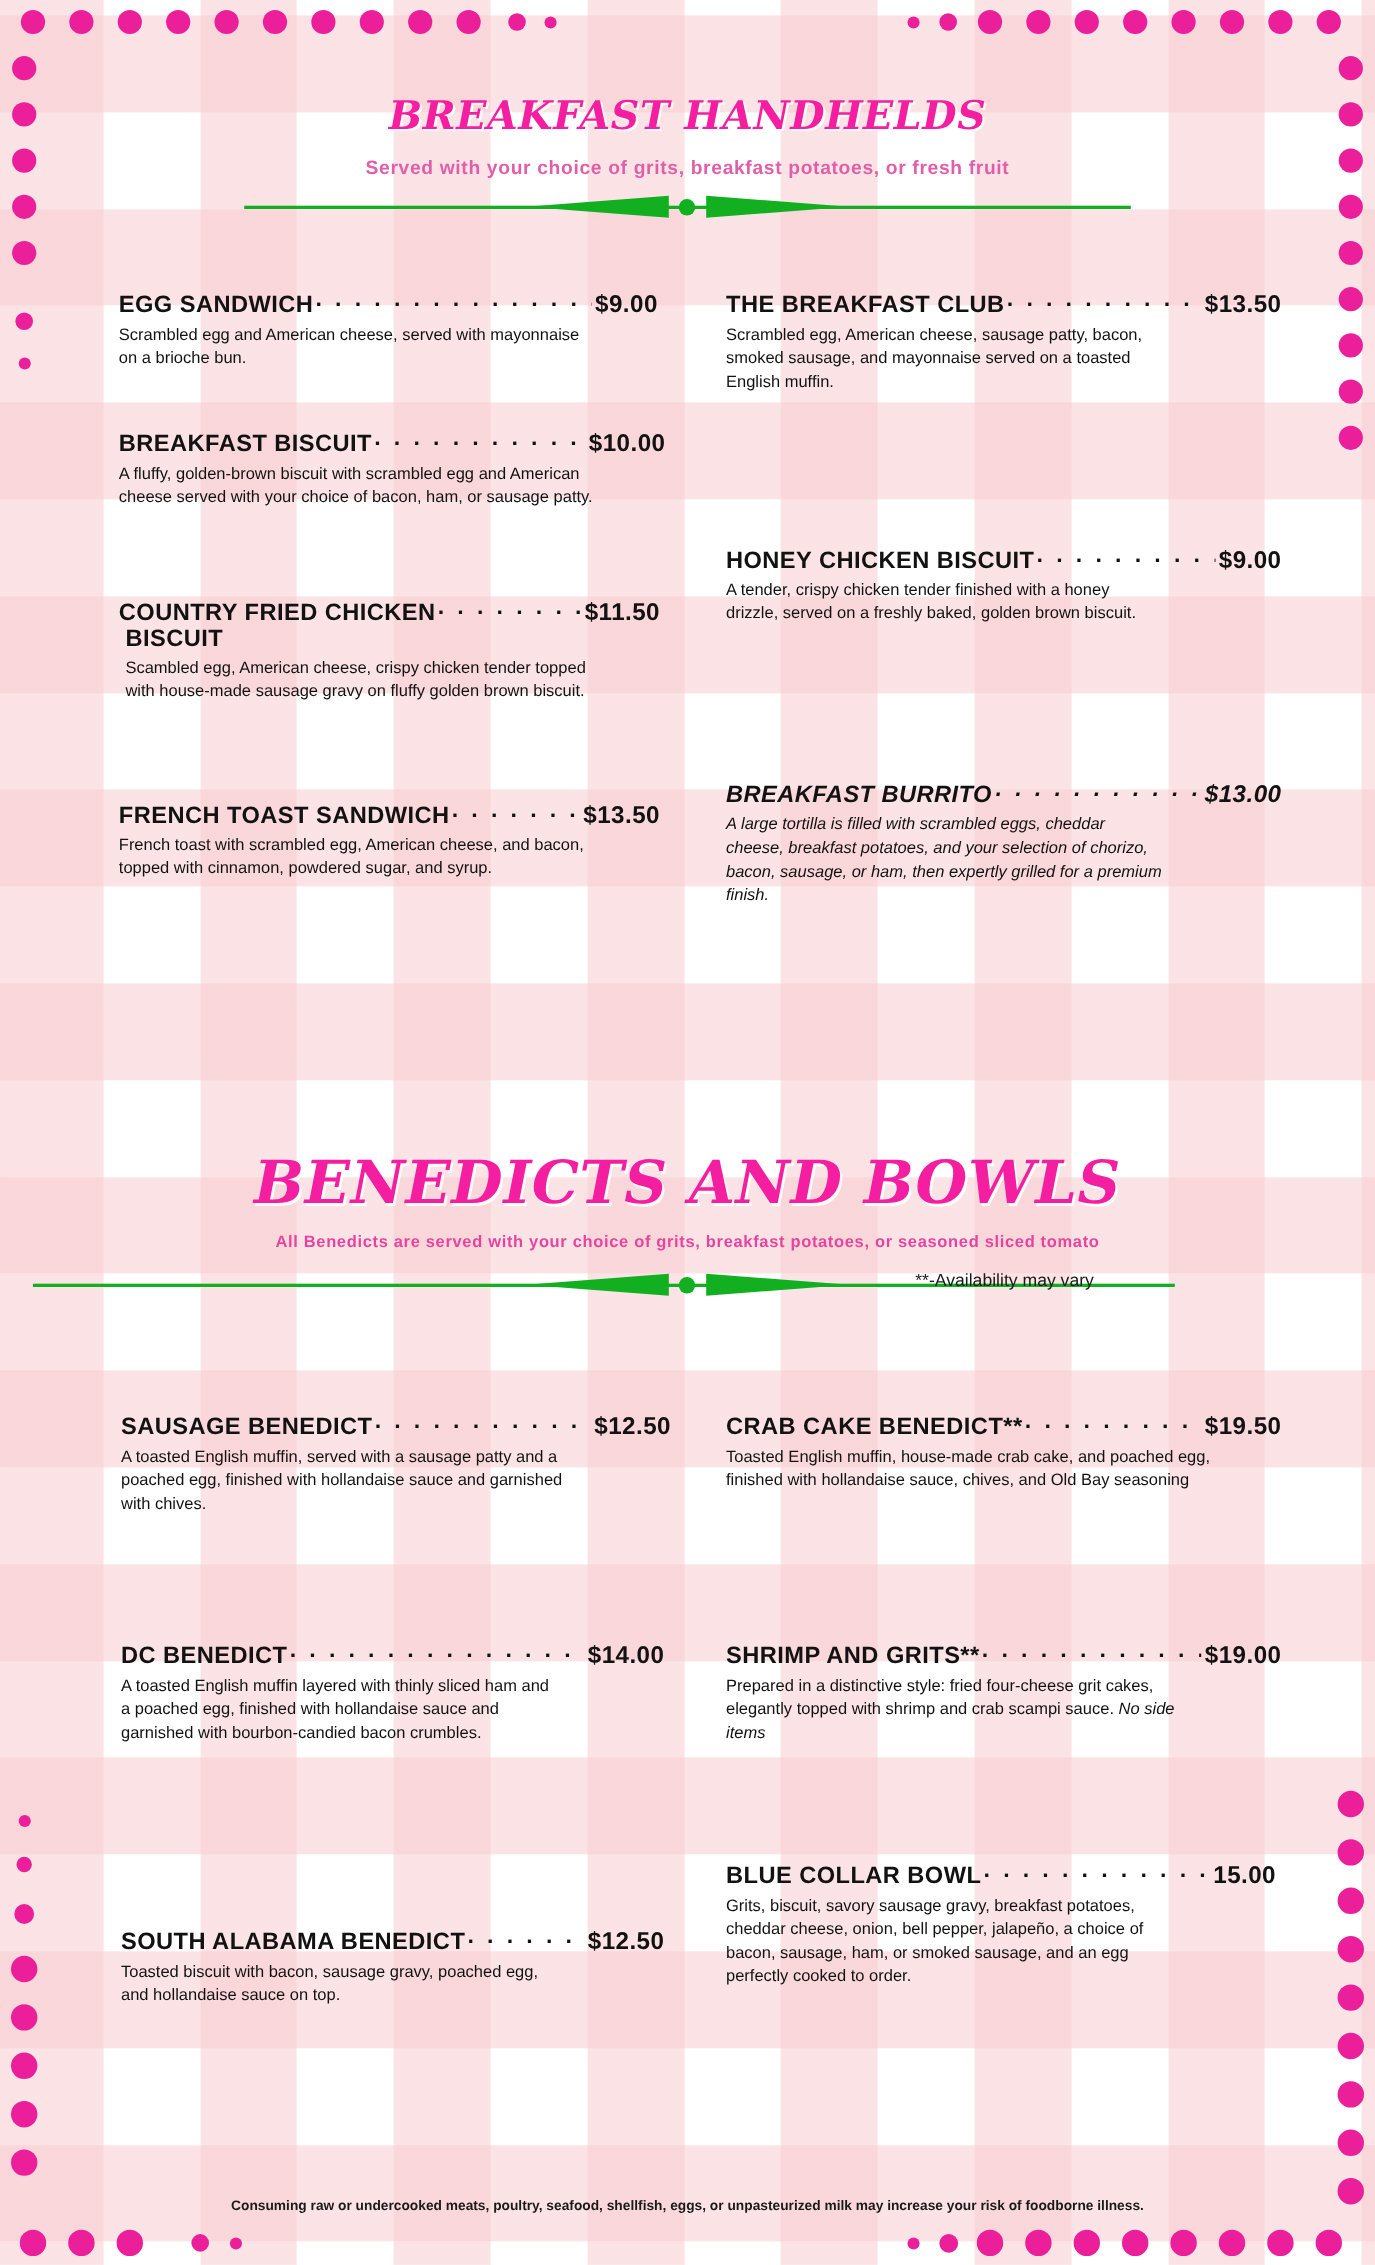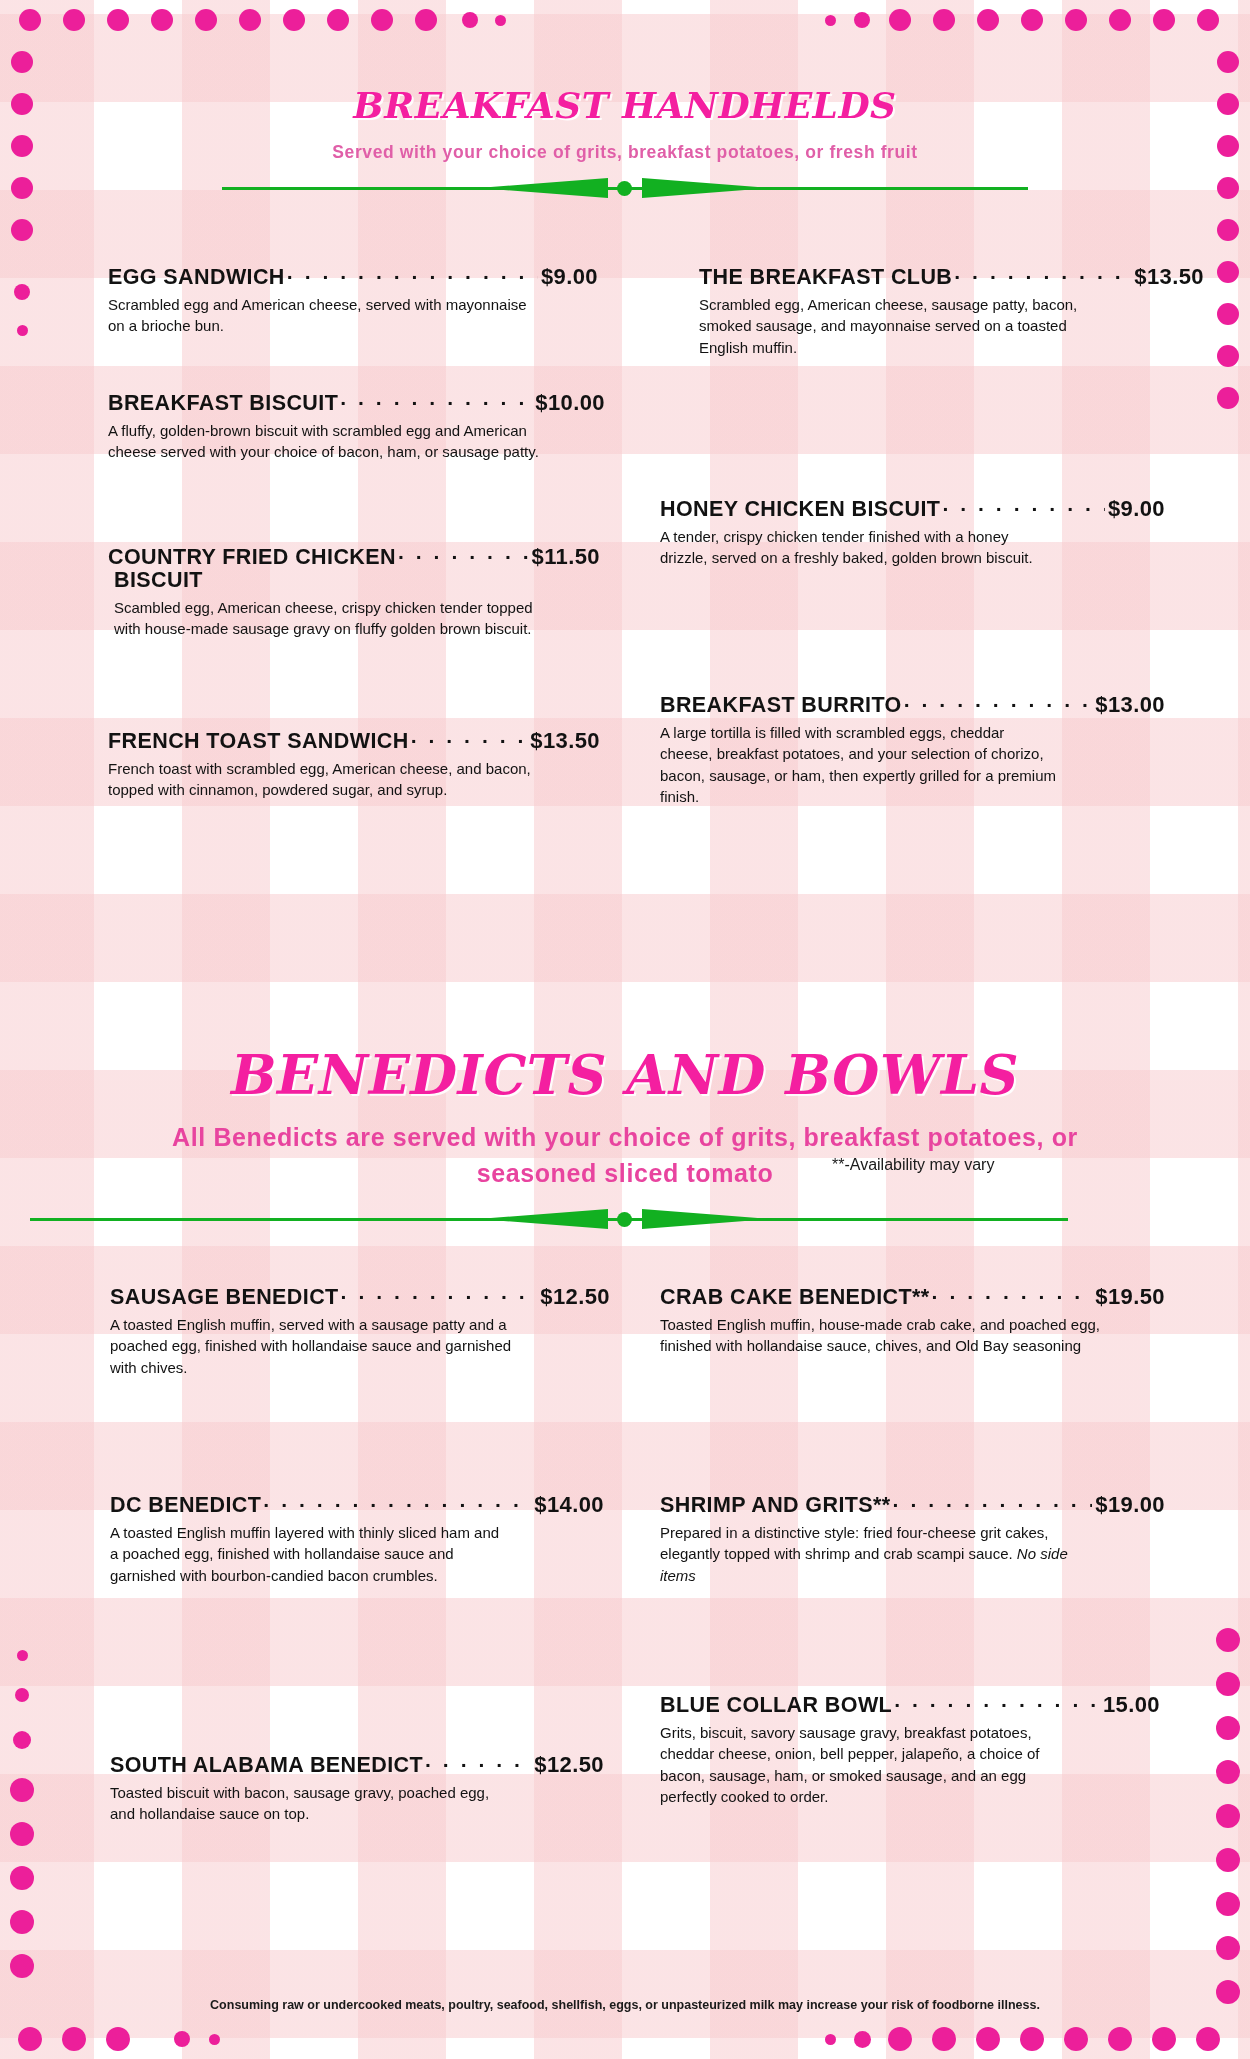--- a/index.html
+++ b/index.html
@@ -57,21 +57,21 @@
   .sec-title.s2 { font-size: 54px; }
 
   .sec-sub {
     text-align: center;
     font-weight: bold;
     color: #e05fa8;
     font-size: 17.5px;
     letter-spacing: 0.6px;
     line-height: 1.45;
   }
-  .sec-sub.pinker { color: #e8449f; font-size: 25px; }
+  .sec-sub.pinker { color: #e8449f; font-size: 15px; }
 
   .note {
     position: absolute;
     font-size: 16px;
     color: #1a1a1a;
     font-weight: 500;
   }
 
   
   .divider { position: relative; height: 22px; margin: 10px 0 0 0; }
@@ -274,39 +274,39 @@
         <span class="name">FRENCH TOAST SANDWICH</span>
         <span class="leader">· · · · · · · · · · · · · · · · · · · · · · · · · · · · · · · · · · · · · · · · · · ·</span>
         <span class="price">$13.50</span>
       </div>
       <div class="desc" style="width:440px;">French toast with scrambled egg, American cheese, and bacon, topped with cinnamon, powdered sugar, and syrup.</div>
     </div>
   </div>
 
   <div class="col" style="top:264px; left:660px; width:505px;">
 
-    <div class="item" style="top:0; left:0; width:505px;margin-left:39px;">
+    <div class="item" style="top:0; left:0; width:505px;">
       <div class="item-head">
         <span class="name">THE BREAKFAST CLUB</span>
         <span class="leader">· · · · · · · · · · · · · · · · · · · · · · · · · · · · · · · · · · · · · · · · · · ·</span>
         <span class="price">$13.50</span>
       </div>
       <div class="desc" style="width:400px;">Scrambled egg, American cheese, sausage patty, bacon, smoked sausage, and mayonnaise served on a toasted English muffin.</div>
     </div>
 
     <div class="item" style="top:232px; left:0; width:505px;">
       <div class="item-head">
         <span class="name">HONEY CHICKEN BISCUIT</span>
         <span class="leader">· · · · · · · · · · · · · · · · · · · · · · · · · · · · · · · · · · · · · · · · · · ·</span>
         <span class="price">$9.00</span>
       </div>
       <div class="desc" style="width:400px;">A tender, crispy chicken tender finished with a honey drizzle, served on a freshly baked, golden brown biscuit.</div>
     </div>
 
-    <div class="item" style="top:428px; left:0; width:505px;">
+    <div class="item" style="top:445px; left:0; width:505px;font-style:italic;">
       <div class="item-head">
         <span class="name">BREAKFAST BURRITO</span>
         <span class="leader">· · · · · · · · · · · · · · · · · · · · · · · · · · · · · · · · · · · · · · · · · · ·</span>
         <span class="price">$13.00</span>
       </div>
       <div class="desc" style="width:400px;">A large tortilla is filled with scrambled eggs, cheddar cheese, breakfast potatoes, and your selection of chorizo, bacon, sausage, or ham, then expertly grilled for a premium finish.</div>
     </div>
   </div>
 
   <div class="section" style="top:1043px;">

